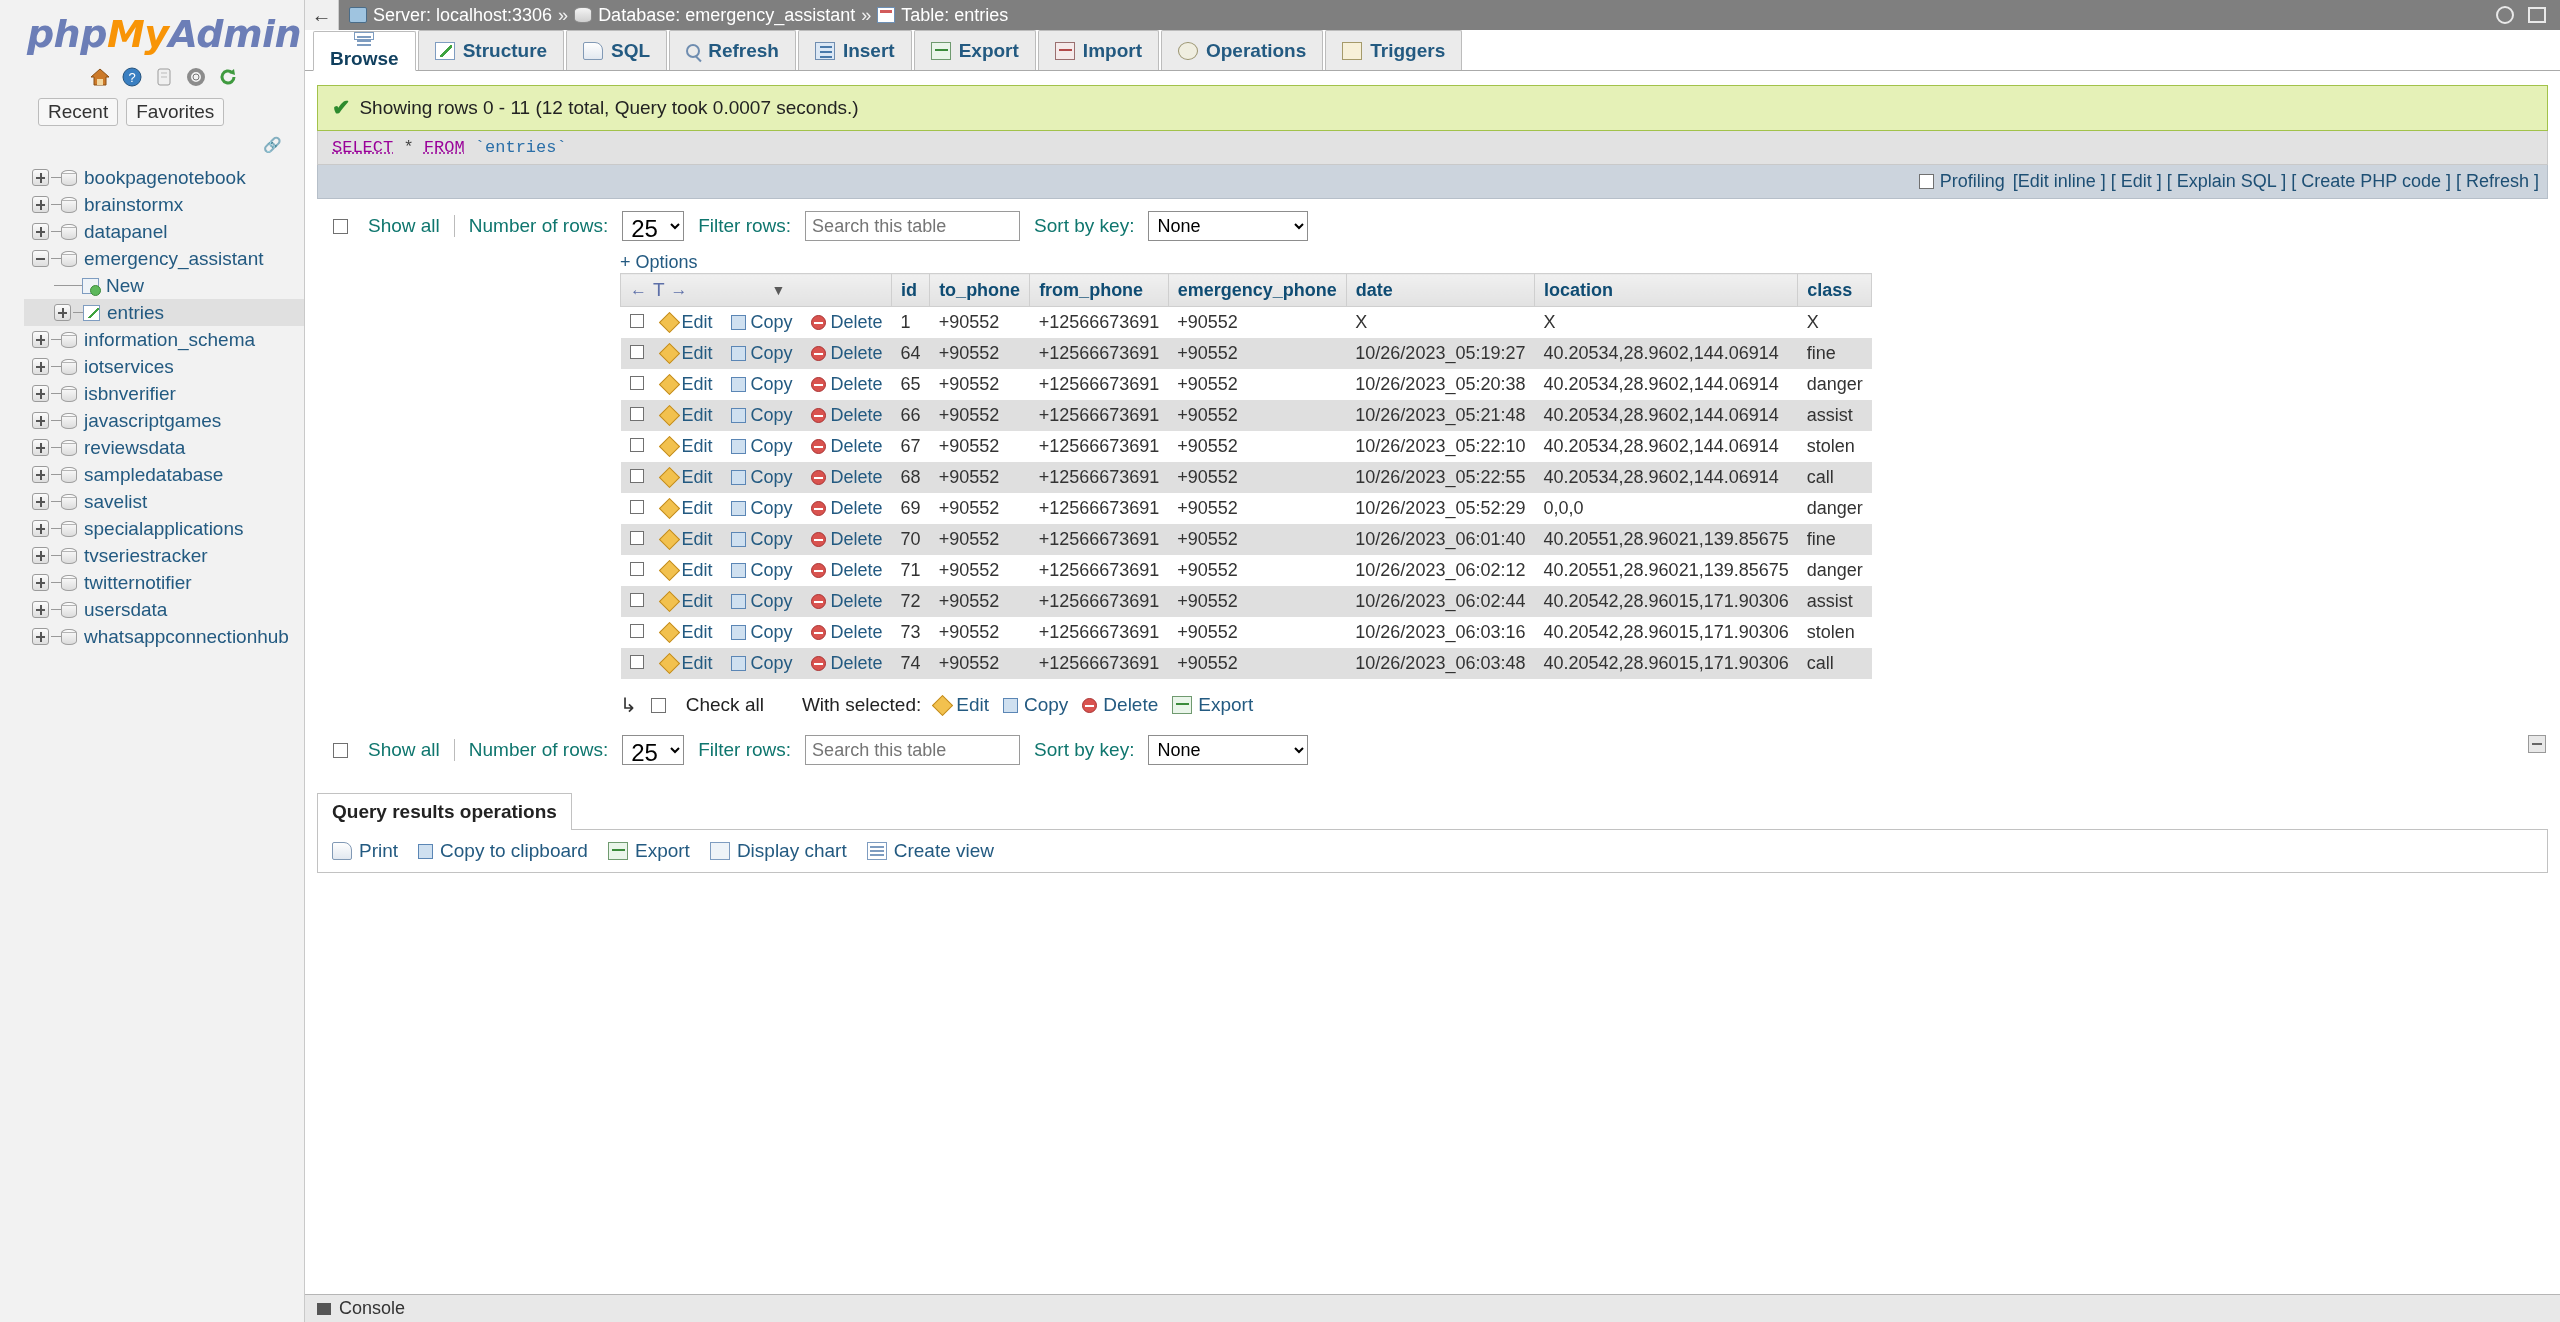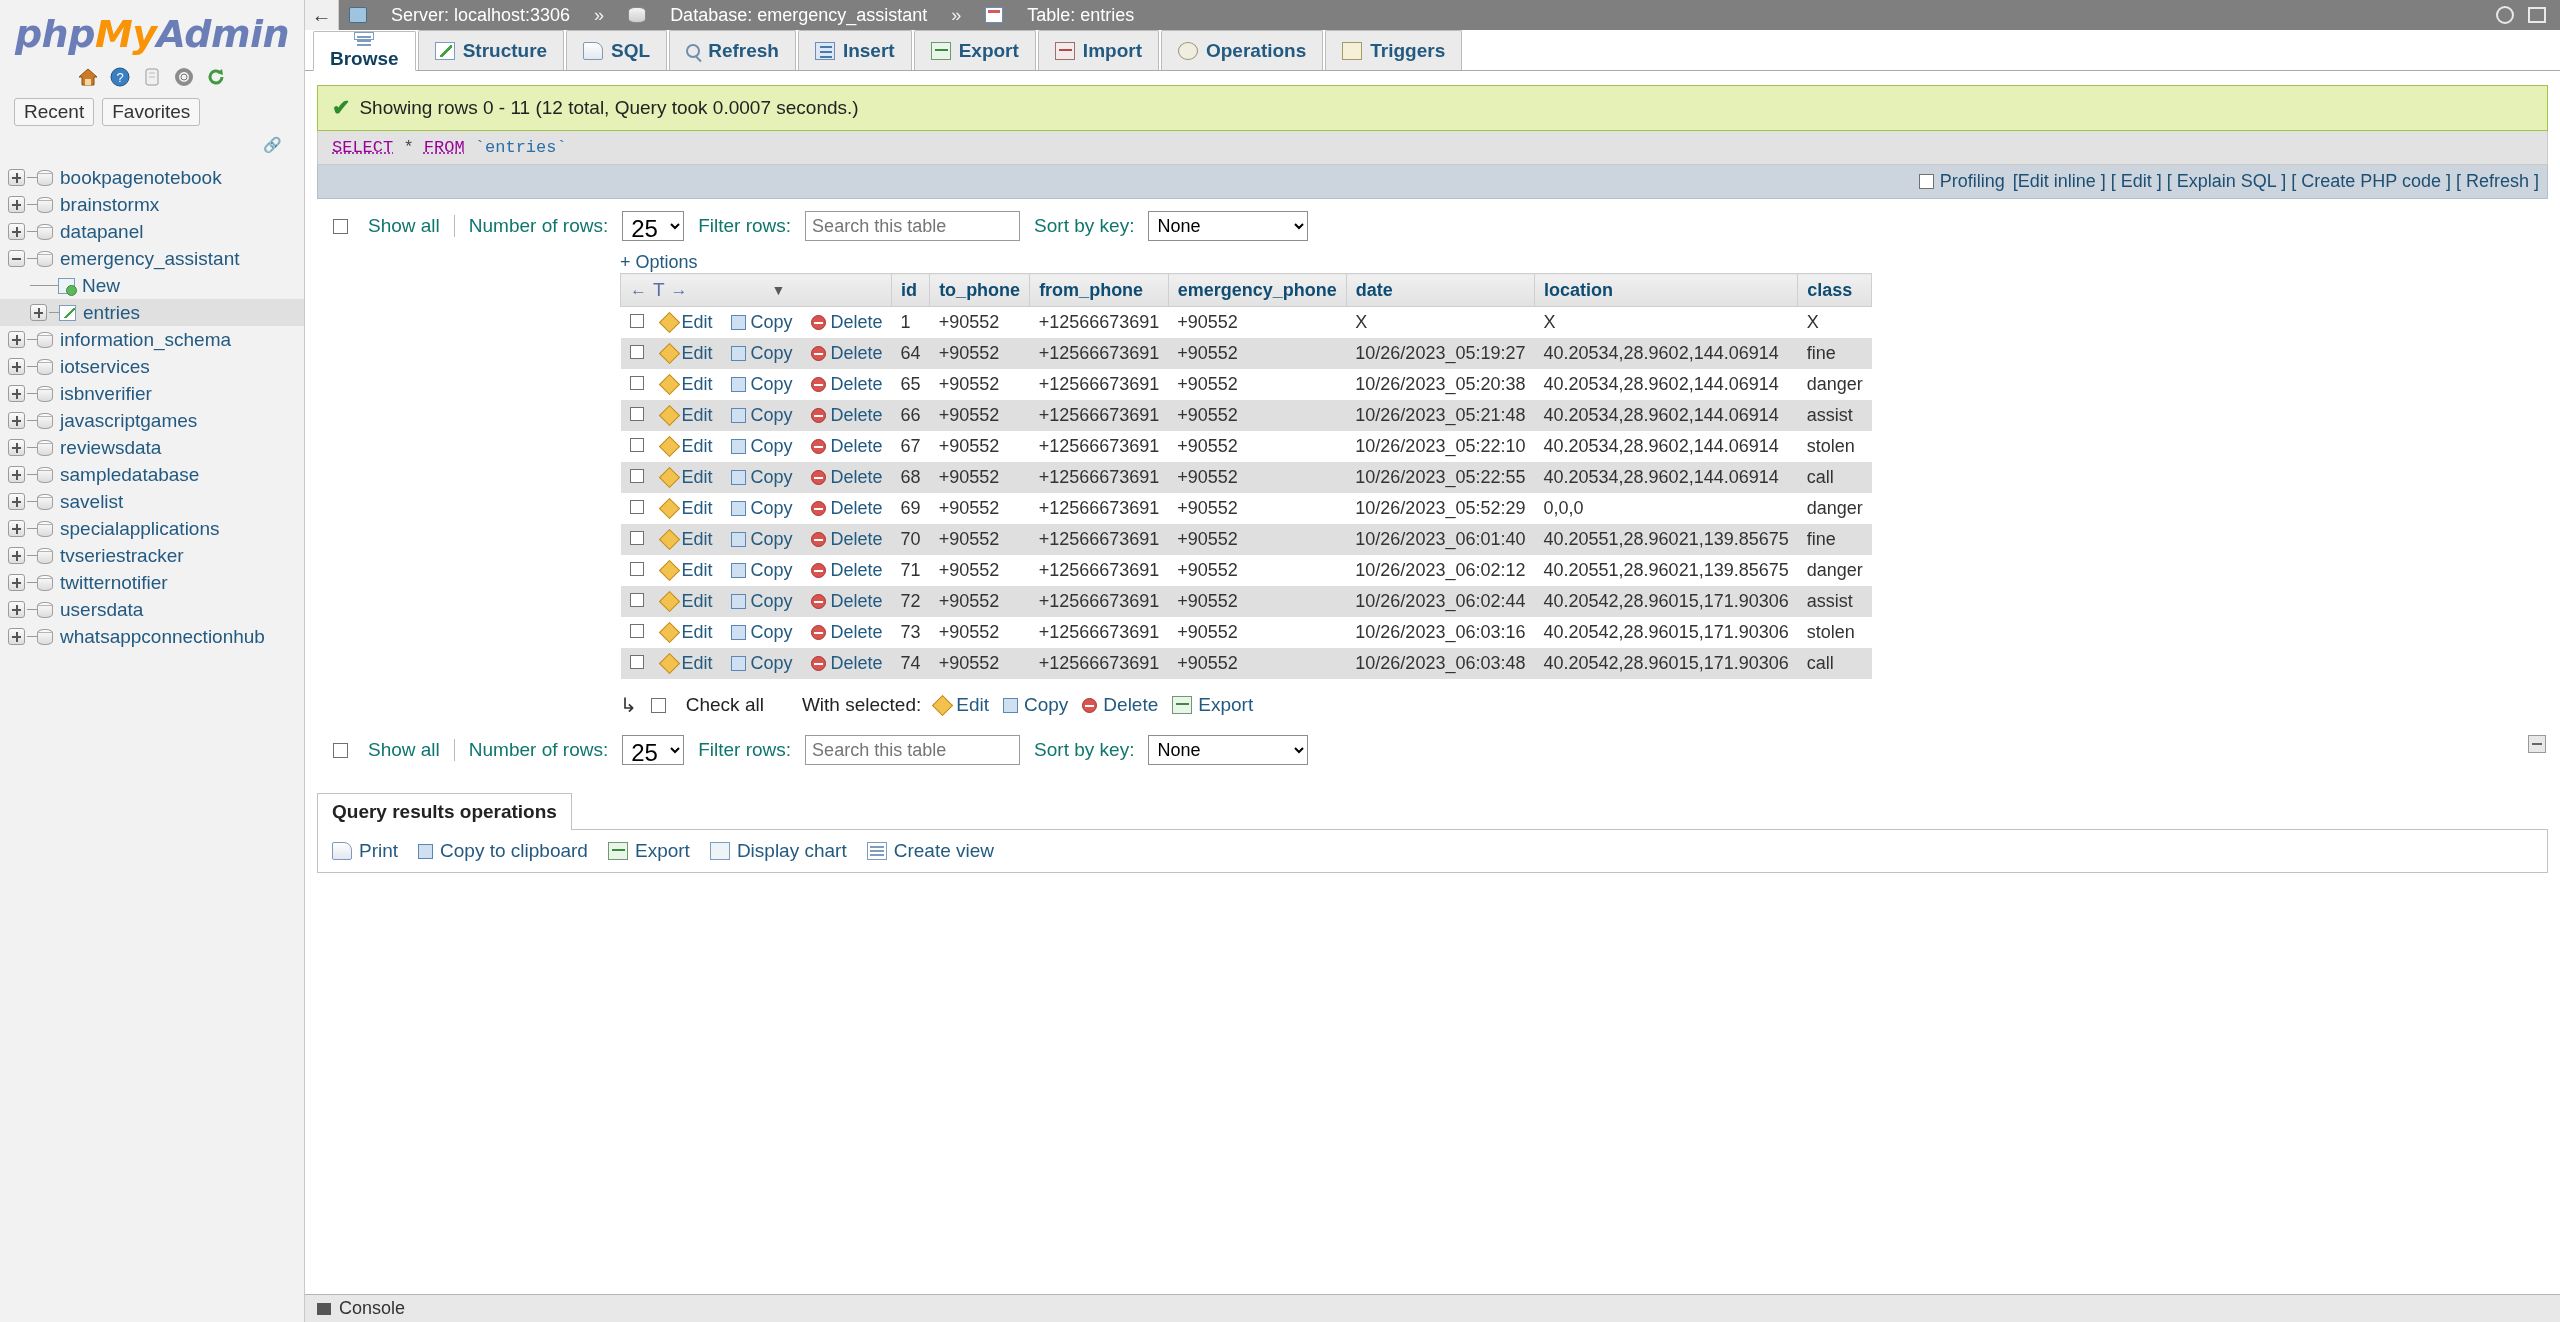--- a/index.html
+++ b/index.html
@@ -13,20 +13,21 @@
   }
   .app { display: flex; width: 2560px; height: 1322px; position: relative; }
 
   
   .sidebar {
     width: 305px; min-width: 305px; height: 1322px;
     background: #f2f2f2;
     border-right: 1px solid #c9c9c9;
     position: relative;
     overflow: hidden;
+    padding-left: 24px;
   }
   .pma-logo {
     text-align: center; padding-top: 12px; padding-bottom: 4px;
     font-family: "DejaVu Sans", sans-serif;
     font-size: 38px; font-style: italic; font-weight: bold;
     letter-spacing: -0.5px;
   }
   .pma-logo .php { color: #6c7eb7; }
   .pma-logo .my { color: #f89406; }
   .pma-logo .admin { color: #6c7eb7; }
@@ -105,21 +106,21 @@
     height: 30px; background: #7f7f7f; color: #fff;
     display: flex; align-items: center;
     font-size: 18px;
   }
   .collapse-btn {
     width: 34px; height: 30px; background: #f0f0f0;
     display:flex; align-items:center; justify-content:center;
     color:#444; font-size: 20px; cursor:pointer;
     border-right:1px solid #ccc;
   }
-  .breadcrumb { display:flex; align-items:center; gap:24px; padding-left:10px; }
+  .breadcrumb { display:flex; align-items:center; gap:6px; padding-left:10px; }
   .bc-icon { width:18px; height:16px; display:inline-block; position:relative; }
   .bc-server { background:#9fc4e0; border:1px solid #4a6c88; border-radius:2px; }
   .bc-db {
     background: linear-gradient(#f4f4f4,#cfcfcf); border:1px solid #8a8a8a;
     border-radius: 7px / 4px;
   }
   .bc-table { background:#fff; border:1px solid #6c8fb5; }
   .bc-table::after{
     content:"";position:absolute;left:2px;top:2px;right:2px;height:3px;background:#d25b5b;
   }

